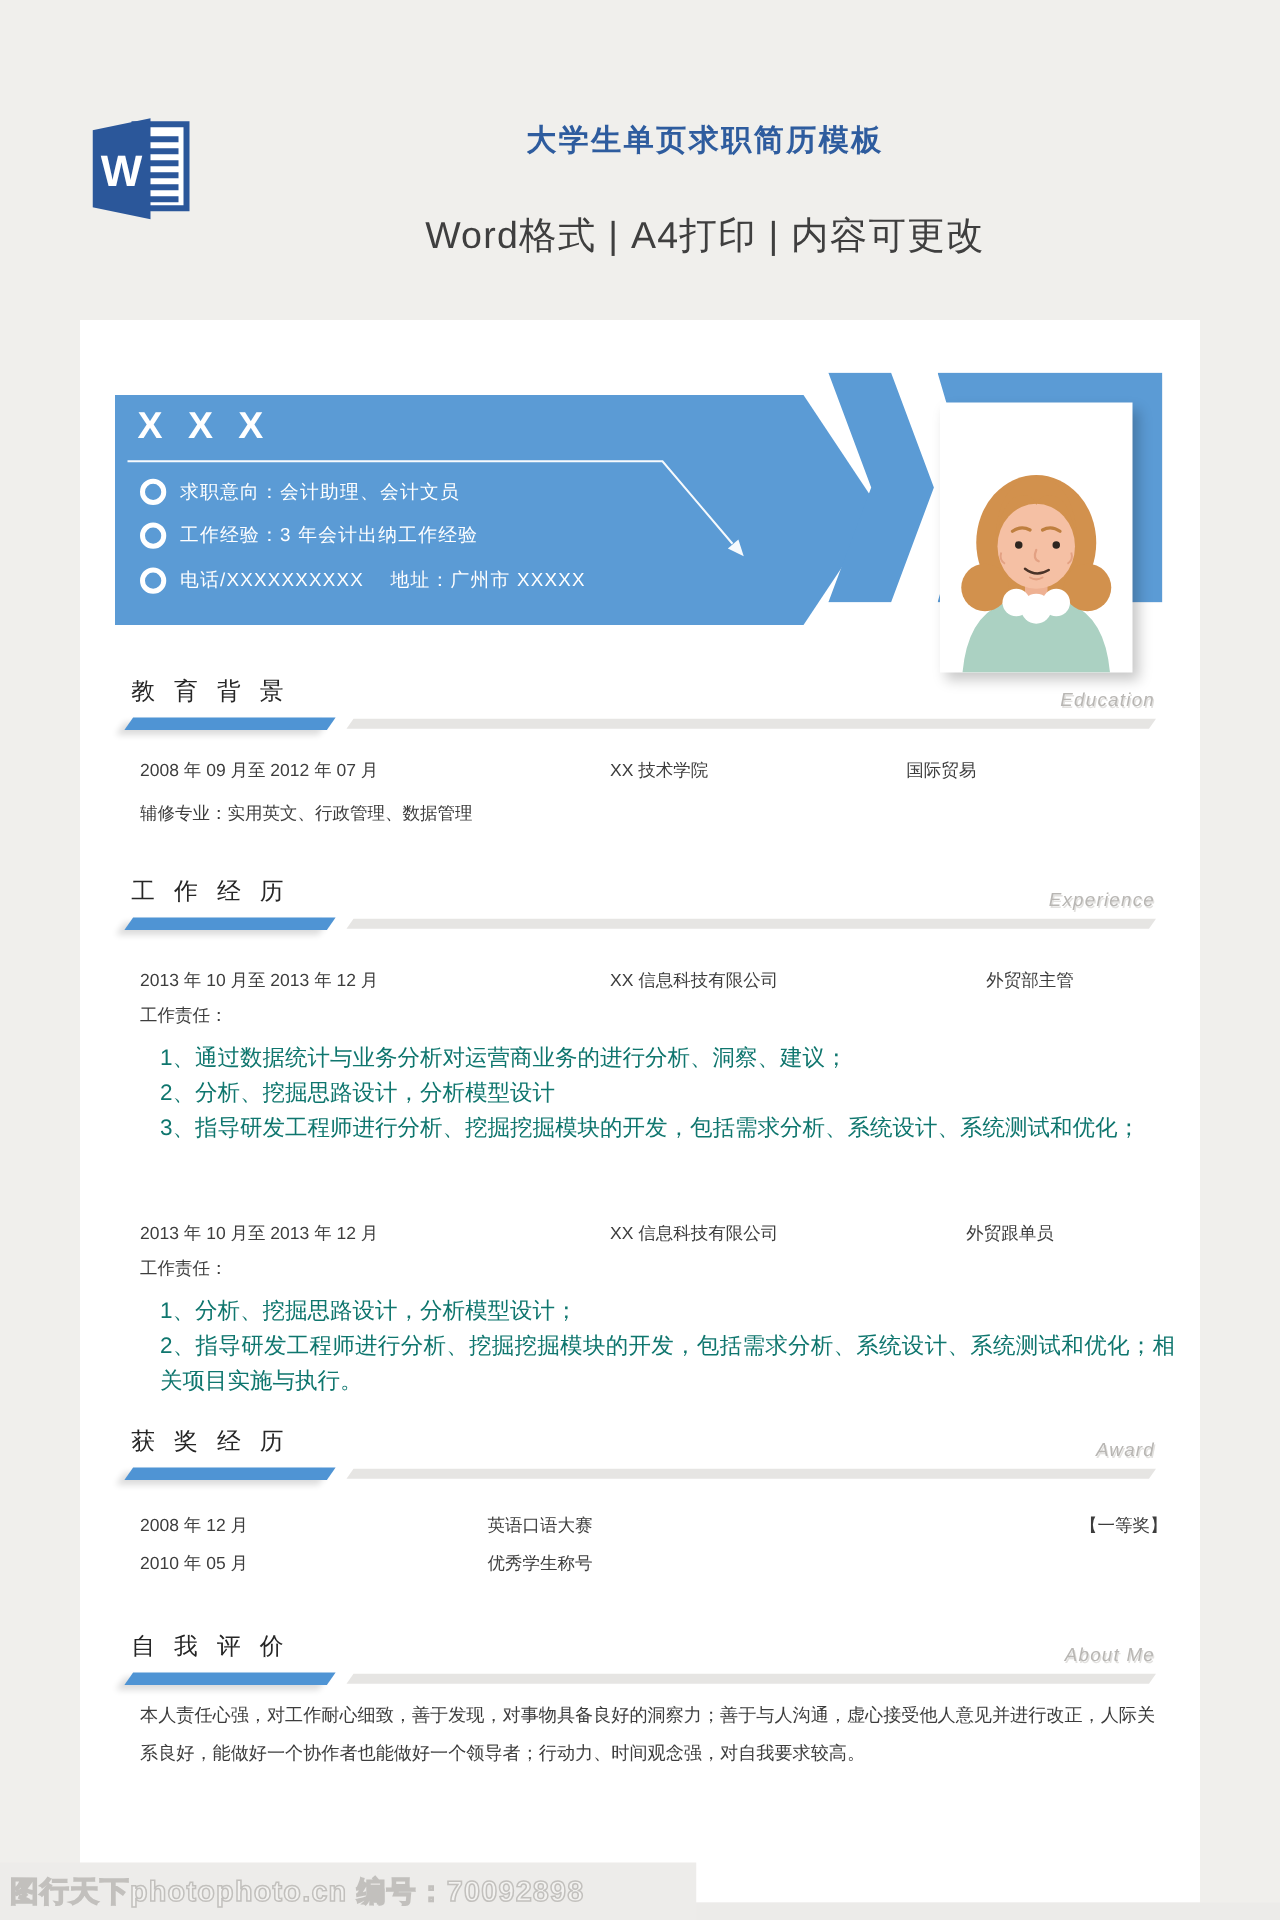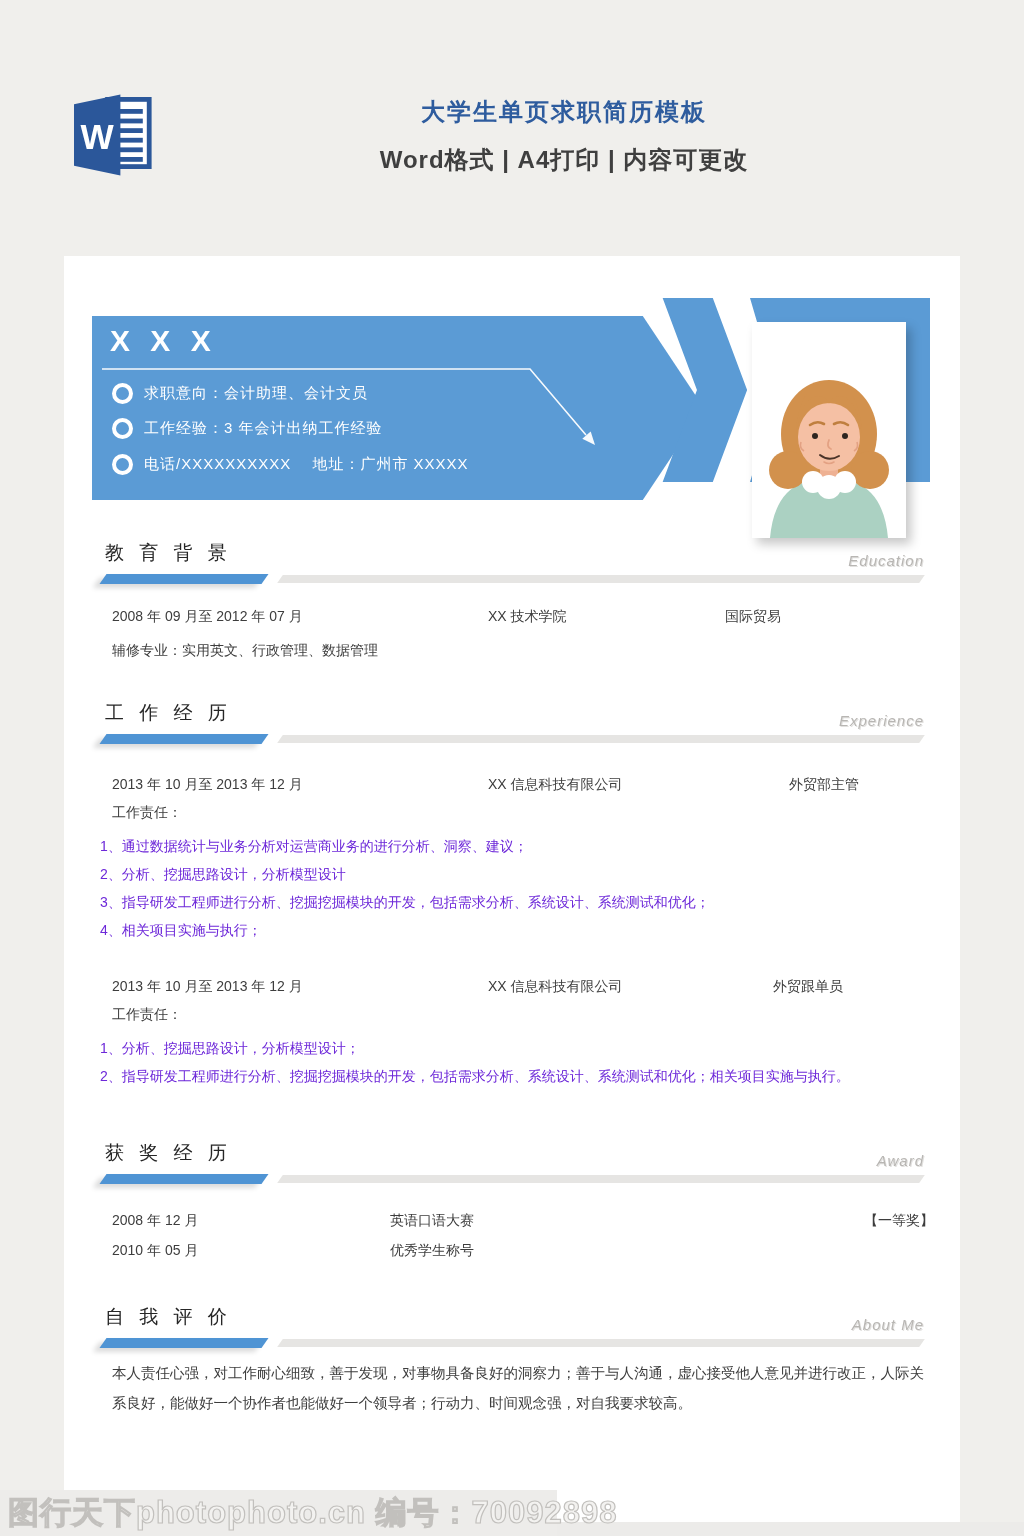--- a/index.html
+++ b/index.html
@@ -10,22 +10,22 @@
     -webkit-font-smoothing:antialiased;
   }
   .abs{position:absolute;}
 
   
   .promo-title{
     left:104px;right:0;top:96px;text-align:center;
     font-size:24px;font-weight:bold;color:#2e5c9e;letter-spacing:2px;
   }
   .promo-sub{
-    left:104px;right:0;top:144px;text-align:center;
-    font-size:24px;color:#3f3f3f;letter-spacing:1px;font-weight:bold;
+    left:104px;right:0;top:168px;text-align:center;
+    font-size:30px;color:#3f3f3f;letter-spacing:1px;
   }
 
   
   .page{left:64px;top:256px;width:896px;height:1266px;background:#ffffff;}
 
   
   .band{
     left:28px;top:42px;width:612px;height:184px;background:#5b9bd5;
     clip-path:polygon(0 0,90% 0,100% 50%,90% 100%,0 100%);
     margin-top:18px;
@@ -69,28 +69,28 @@
   .bar-gray{
     left:216px;width:642px;height:8px;background:#e6e5e3;transform:skewX(-35deg);
   }
 
   
   .t{font-size:14px;color:#3d3d3d;white-space:nowrap;}
   .para{
     left:48px;width:812px;font-size:14.5px;color:#3d3d3d;line-height:30px;
     text-align:justify;white-space:normal;
   }
-  .duties{left:36px;width:812px;font-size:14px;color:#6d28d9;line-height:28px;text-align:justify;}
+  .duties{left:64px;width:812px;font-size:18px;color:#0f766e;line-height:28px;text-align:justify;}
   .duties div{min-height:28px;}
 
   
   .footer-strip{left:0;top:1522px;width:1024px;height:14px;background:#ecebe9;}
   .footer-box{left:0;top:1490px;width:557px;height:46px;background:#edecea;display:flex;align-items:center;}
   .footer-text{
-    margin-left:8px;font-size:31px;font-weight:bold;letter-spacing:1px;
+    margin-left:8px;font-size:23px;font-weight:bold;letter-spacing:1px;
     color:#f3f2f0;-webkit-text-stroke:1.2px #c2c0bd;white-space:nowrap;
   }
 
   
   .word-icon{left:74px;top:93px;width:80px;height:84px;}
   .word-icon svg{display:block;width:100%;height:100%;}
 </style>
 </head>
 <body>
 
@@ -186,21 +186,20 @@
   <div class="abs bar-gray" style="top:479px;"></div>
 
   <div class="abs t" style="left:48px;top:520px;">2013 年 10 月至 2013 年 12 月</div>
   <div class="abs t" style="left:424px;top:520px;">XX 信息科技有限公司</div>
   <div class="abs t" style="left:709px;top:520px;margin-left:16px;">外贸部主管</div>
   <div class="abs t" style="left:48px;top:548px;">工作责任：</div>
   <div class="abs duties" style="top:576px;">
     <div>1、通过数据统计与业务分析对运营商业务的进行分析、洞察、建议；</div>
     <div>2、分析、挖掘思路设计，分析模型设计</div>
     <div>3、指导研发工程师进行分析、挖掘挖掘模块的开发，包括需求分析、系统设计、系统测试和优化；</div>
-    <div>4、相关项目实施与执行；</div>
   </div>
 
   <div class="abs t" style="left:48px;top:722px;">2013 年 10 月至 2013 年 12 月</div>
   <div class="abs t" style="left:424px;top:722px;">XX 信息科技有限公司</div>
   <div class="abs t" style="left:709px;top:722px;">外贸跟单员</div>
   <div class="abs t" style="left:48px;top:750px;">工作责任：</div>
   <div class="abs duties" style="top:778px;">
     <div>1、分析、挖掘思路设计，分析模型设计；</div>
     <div>2、指导研发工程师进行分析、挖掘挖掘模块的开发，包括需求分析、系统设计、系统测试和优化；相关项目实施与执行。</div>
   </div>

